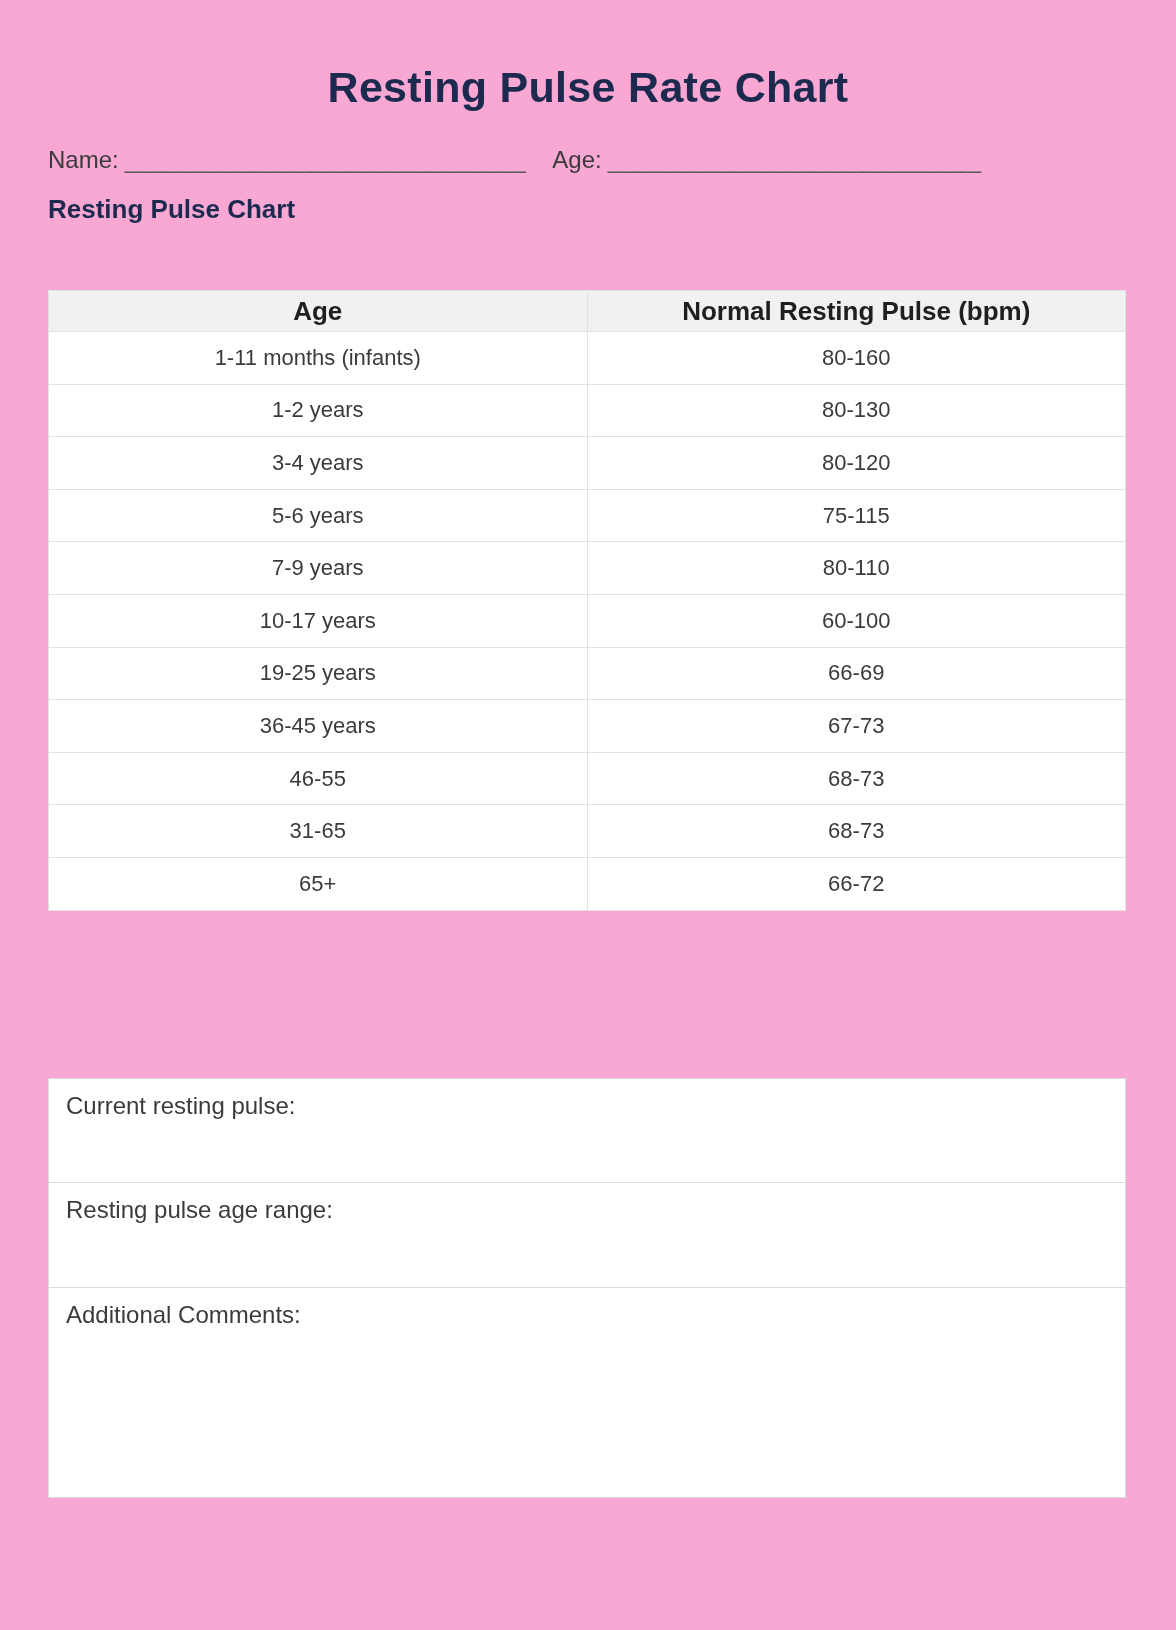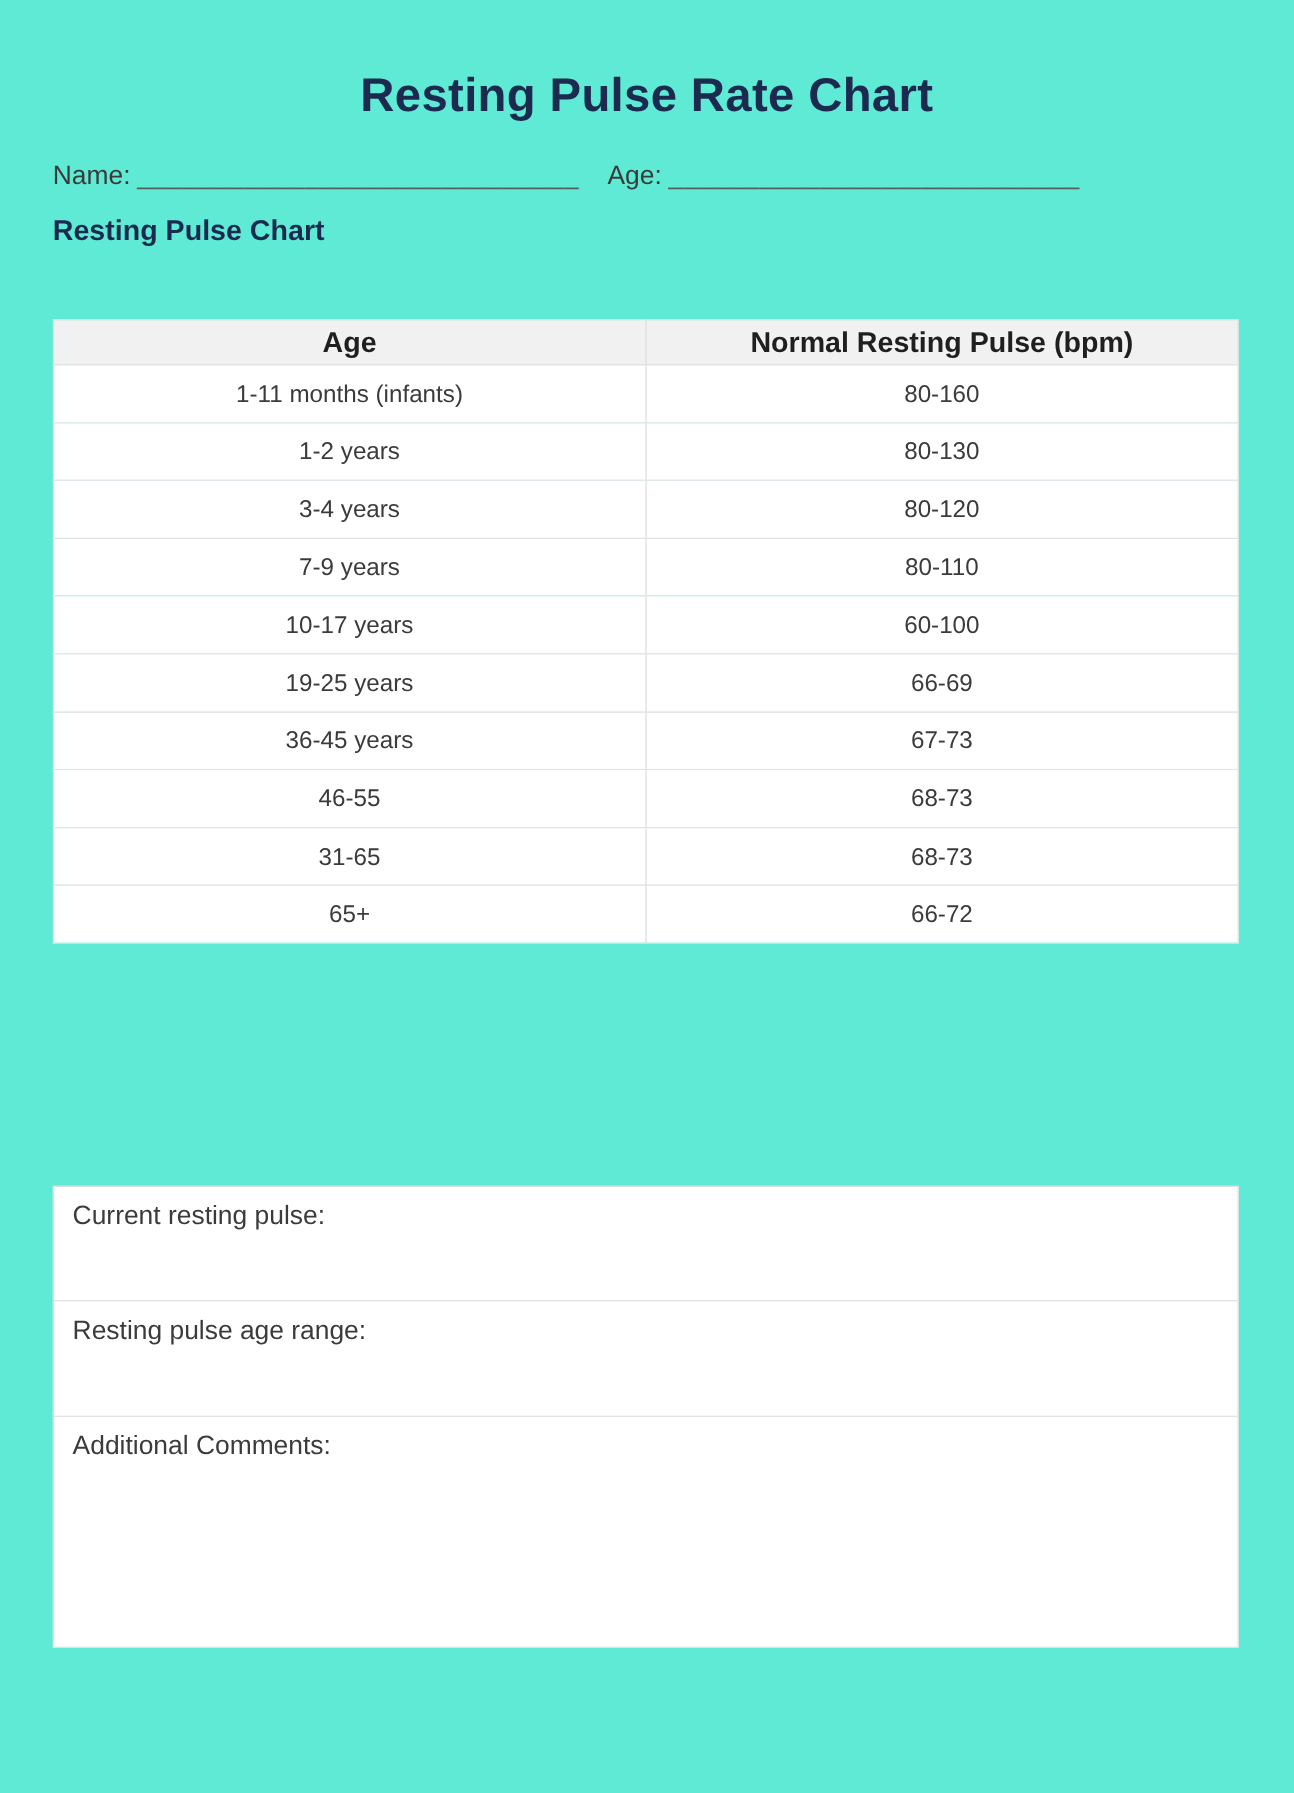--- a/index.html
+++ b/index.html
@@ -1,20 +1,20 @@
 <!DOCTYPE html>
 <html style="--navy: #1c2a4f; --header-bg: #f1f1f2; --table-border: #e2e2e2; --box-border: #dcdcdc; --body-text: #3b3b3b;"><head>
 <meta charset="utf-8">
 <style>
   html, body { margin: 0; padding: 0; background: #ffffff; }
   .page {
     position: relative;
     width: 1176px;
     height: 1630px;
-    background: #5eead4;
+    background: #f9a8d4;
     font-family: "Liberation Sans", sans-serif;
     overflow: hidden;
   }
   .title {
     position: absolute;
     top: 63px; left: 0; width: 100%;
     text-align: center;
     font-size: 43px;
     font-weight: bold;
     color: var(--navy, #1c2a4f);
@@ -112,20 +112,24 @@
         </tr>
         <tr>
           <td>1-2 years</td>
           <td>80-130</td>
         </tr>
         <tr>
           <td>3-4 years</td>
           <td>80-120</td>
         </tr>
         <tr>
+          <td>5-6 years</td>
+          <td>75-115</td>
+        </tr>
+        <tr>
           <td>7-9 years</td>
           <td>80-110</td>
         </tr>
         <tr>
           <td>10-17 years</td>
           <td>60-100</td>
         </tr>
         <tr>
           <td>19-25 years</td>
           <td>66-69</td>

